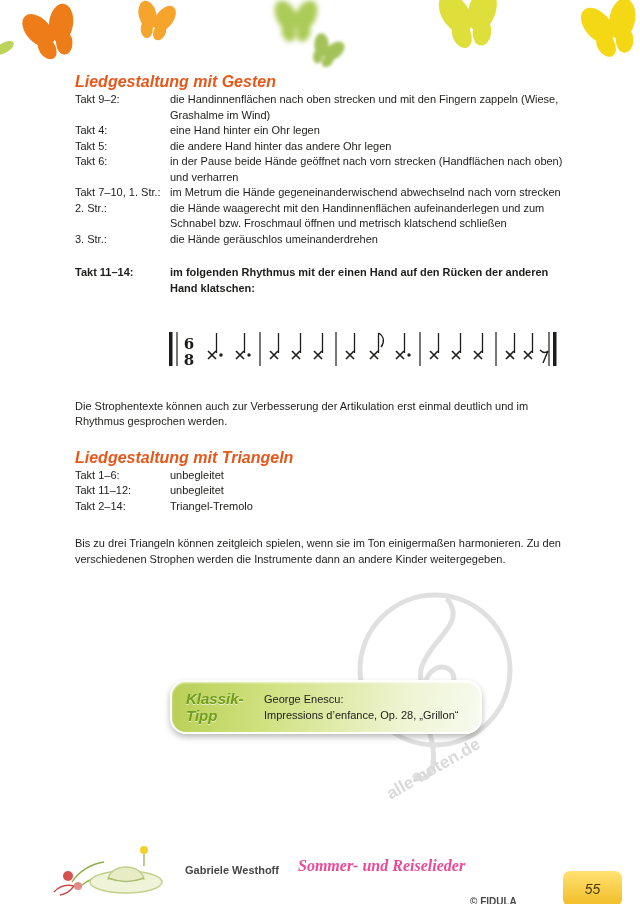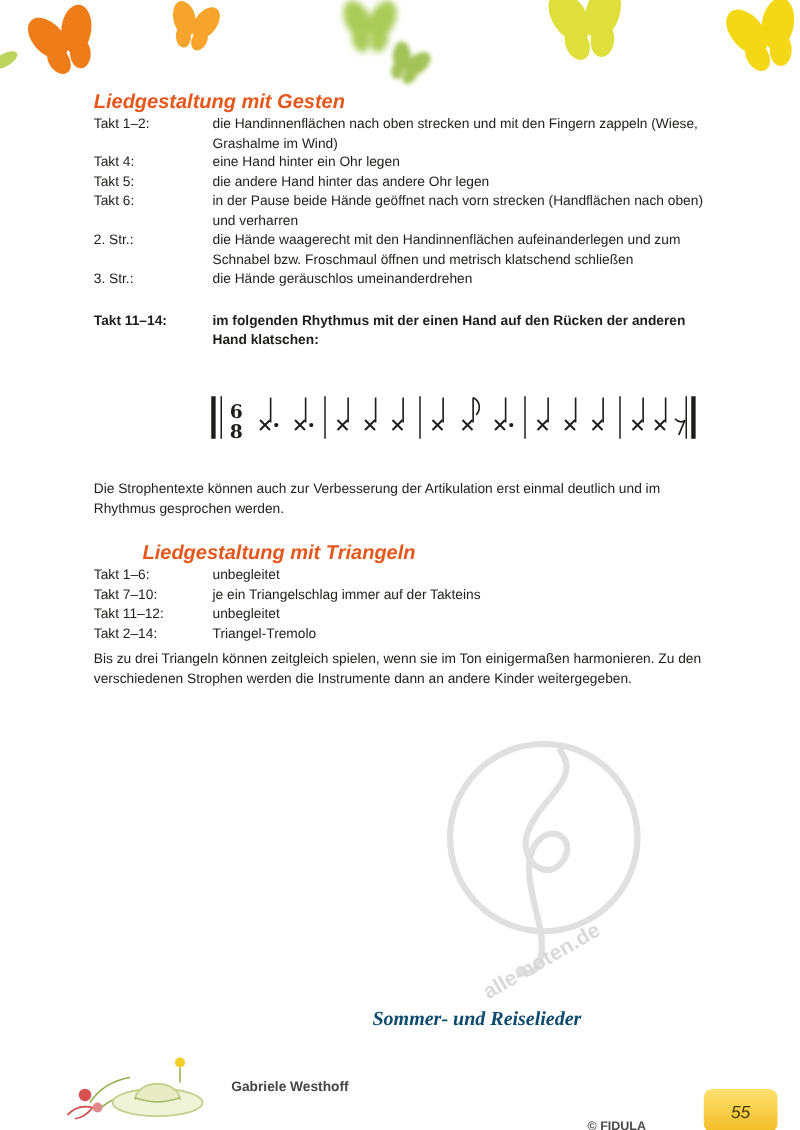--- a/index.html
+++ b/index.html
@@ -14,50 +14,50 @@
   
   .butterflies { position:absolute; left:0; top:0; z-index:1; }
   .watermark { position:absolute; left:332px; top:566px; z-index:0; }
   .hat-deco { position:absolute; left:48px; top:840px; z-index:1; }
 
   
   .content { position:absolute; left:75px; top:74px; width:492px;
              font-size:11px; line-height:15.5px; z-index:2; }
   h2.section-heading { color:#e5571b; font-size:16px; line-height:16px;
              font-style:italic; font-weight:bold; margin-bottom:2px; }
-  h2.second { margin-top:20px;margin-left:39px; }
+  h2.second { margin-top:20px; }
 
   .row { display:flex; }
   .row .label { flex:0 0 95px; width:95px; white-space:nowrap; }
   .row .label.align-right { text-align:left; padding-right:3px; }
   .row .text { flex:1; }
   .row.gap-above { margin-top:18px;font-weight:bold; }
 
   .rhythm-wrap { margin-top:28px; margin-left:93px; }
 
   .para { margin-top:16px; }
-  .para.tight { margin-top:5px; }
+  .para.tight { margin-top:22px; }
 
   
   .tipp-box { position:absolute; left:170px; top:680px; width:312px; height:54px;
     z-index:3; border-radius:16px; border:2px solid rgba(255,255,255,0.95);
     background:linear-gradient(100deg,#b9cf55 0%,#cfe07e 30%,#eef4d2 75%,#f7faef 100%);
     box-shadow:0 3px 6px rgba(0,0,0,0.28), inset 0 1px 2px rgba(255,255,255,0.7);
     display:flex; align-items:center; }
   .tipp-label { width:92px; padding-left:14px; font-style:italic; font-weight:bold;
     font-size:15px; line-height:17px; color:#6e9c1d;
     text-shadow:0 1px 0 rgba(255,255,255,0.65); }
   .tipp-text { flex:1; font-size:11px; line-height:16px; color:#1d1d1b; }
 
   
   .footer-author { position:absolute; left:185px; top:864px; font-size:11px;
     font-weight:bold; color:#454545; z-index:2;text-align:right; }
-  .footer-title { position:absolute; left:298px; top:807px; font-size:16px;
+  .footer-title { position:absolute; left:298px; top:857px; font-size:16px;
     font-family:"Liberation Serif", serif; font-style:italic; font-weight:bold;
-    color:#0c4a6e; z-index:2; }
+    color:#ec4899; z-index:2; }
   .footer-publisher { position:absolute; left:470px; top:866px; font-size:10px;
     font-weight:bold; color:#4a4a4a; z-index:2;margin-top:30px; }
   .page-badge { position:absolute; left:563px; top:871px; width:59px; height:35px;
     background:linear-gradient(#ffe272,#f2bc26); border-radius:7px;
     display:flex; align-items:center; justify-content:center;
     font-size:14px; color:#4c3a05; z-index:2;font-style:italic; }
 </style>
 </head>
 <body>
 
@@ -90,34 +90,38 @@
     <circle cx="85" cy="211" r="4.5" fill="#d4d4d4"></circle>
     <text transform="rotate(-30 105 200)" x="48" y="206" font-size="17" font-weight="bold" fill="#c9c9c9">alle-noten.de</text>
   </svg>
 
   <div class="content">
 
     <h2 class="section-heading">Liedgestaltung mit Gesten</h2>
 
     <div>
       <div class="row">
-        <div class="label">Takt 1–2:</div>
+        <div class="label">Takt 9–2:</div>
         <div class="text">die Handinnenflächen nach oben strecken und mit den Fingern zappeln (Wiese, Grashalme im Wind)</div>
       </div>
       <div class="row">
         <div class="label">Takt 4:</div>
         <div class="text">eine Hand hinter ein Ohr legen</div>
       </div>
       <div class="row">
         <div class="label">Takt 5:</div>
         <div class="text">die andere Hand hinter das andere Ohr legen</div>
       </div>
       <div class="row">
         <div class="label">Takt 6:</div>
         <div class="text">in der Pause beide Hände geöffnet nach vorn strecken (Handflächen nach oben) und verharren</div>
+      </div>
+      <div class="row">
+        <div class="label">Takt 7–10, 1. Str.:</div>
+        <div class="text">im Metrum die Hände gegeneinanderwischend abwechselnd nach vorn strecken</div>
       </div>
       <div class="row">
         <div class="label align-right">2. Str.:</div>
         <div class="text">die Hände waagerecht mit den Handinnenflächen aufeinanderlegen und zum Schnabel bzw. Froschmaul öffnen und metrisch klatschend schließen</div>
       </div>
       <div class="row">
         <div class="label align-right">3. Str.:</div>
         <div class="text">die Hände geräuschlos umeinanderdrehen</div>
       </div>
       <div class="row gap-above">
@@ -176,36 +180,42 @@
     <p class="para">Die Strophentexte können auch zur Verbesserung der Artikulation erst einmal deutlich und im Rhythmus gesprochen werden.</p>
 
     <h2 class="section-heading second">Liedgestaltung mit Triangeln</h2>
 
     <div>
       <div class="row">
         <div class="label">Takt 1–6:</div>
         <div class="text">unbegleitet</div>
       </div>
       <div class="row">
-        <div class="label">Takt 7–10:</div>
-        <div class="text">je ein Triangelschlag immer auf der Takteins</div>
-      </div>
-      <div class="row">
         <div class="label">Takt 11–12:</div>
         <div class="text">unbegleitet</div>
       </div>
       <div class="row">
         <div class="label">Takt 2–14:</div>
         <div class="text">Triangel-Tremolo</div>
       </div>
     </div>
 
     <p class="para tight">Bis zu drei Triangeln können zeitgleich spielen, wenn sie im Ton einigermaßen harmonieren. Zu den verschiedenen Strophen werden die Instrumente dann an andere Kinder weitergegeben.</p>
   </div>
 
+  <div class="tipp-box">
+    <div class="tipp-label">
+      <span>Klassik-</span><br>
+      <span>Tipp</span>
+    </div>
+    <div class="tipp-text">
+      <div>George Enescu:</div>
+      <div>Impressions d’enfance, Op. 28, „Grillon“</div>
+    </div>
+  </div>
 
   <svg class="hat-deco" width="135" height="62" viewBox="0 0 135 62">
     <path d="M6,52 q8,-9 20,-6 q-6,8 -14,9" fill="none" stroke="#cc4b4b" stroke-width="1.4"></path>
     <path d="M24,42 C32,30 44,24 56,22 M30,48 C40,40 52,34 64,32" fill="none" stroke="#8fae45" stroke-width="1.3"></path>
     <circle cx="20" cy="36" r="5" fill="#d65050"></circle>
     <circle cx="30" cy="46" r="4" fill="#e08a8a"></circle>
     <circle cx="96" cy="10" r="4" fill="#f2cf2a"></circle>
     <path d="M96,14 L96,26" stroke="#8fae45" stroke-width="1.2"></path>
     <ellipse cx="78" cy="42" rx="36" ry="11" fill="#eff3d8" stroke="#c3d08e" stroke-width="1.5"></ellipse>
     <path d="M60,40 a18,13 0 0 1 36,0" fill="#e7ecc4" stroke="#c3d08e" stroke-width="1.5"></path>

